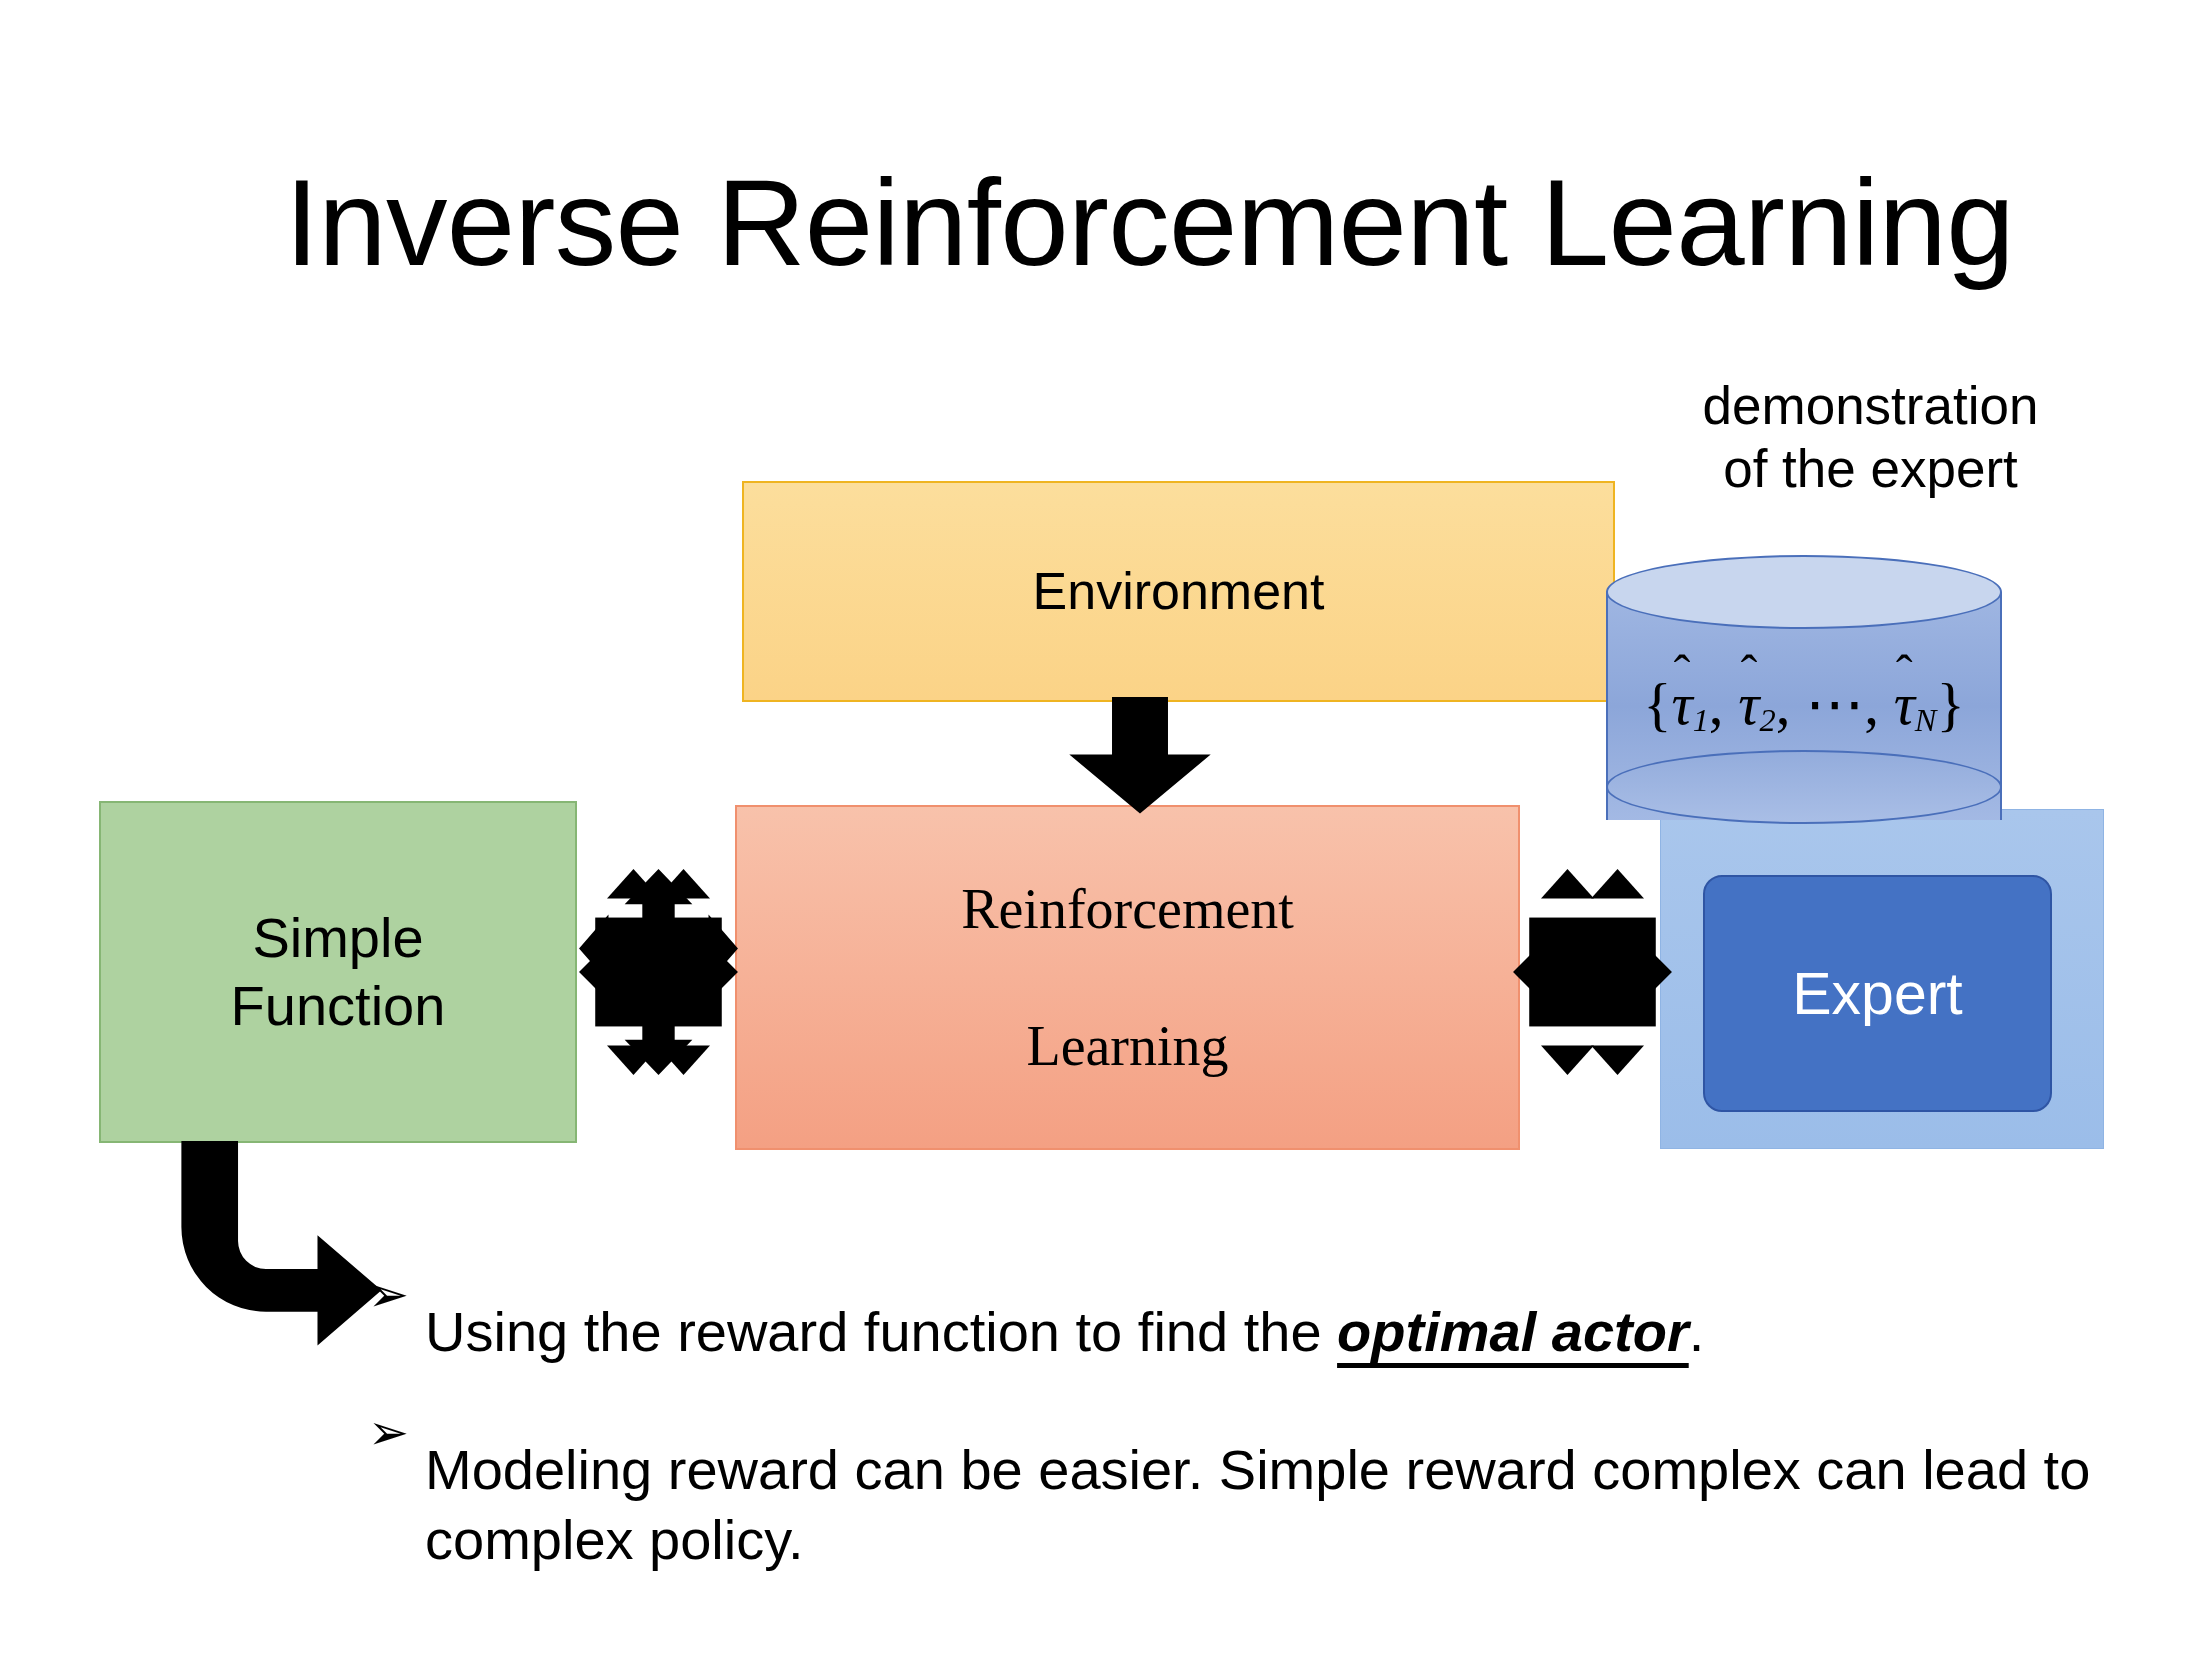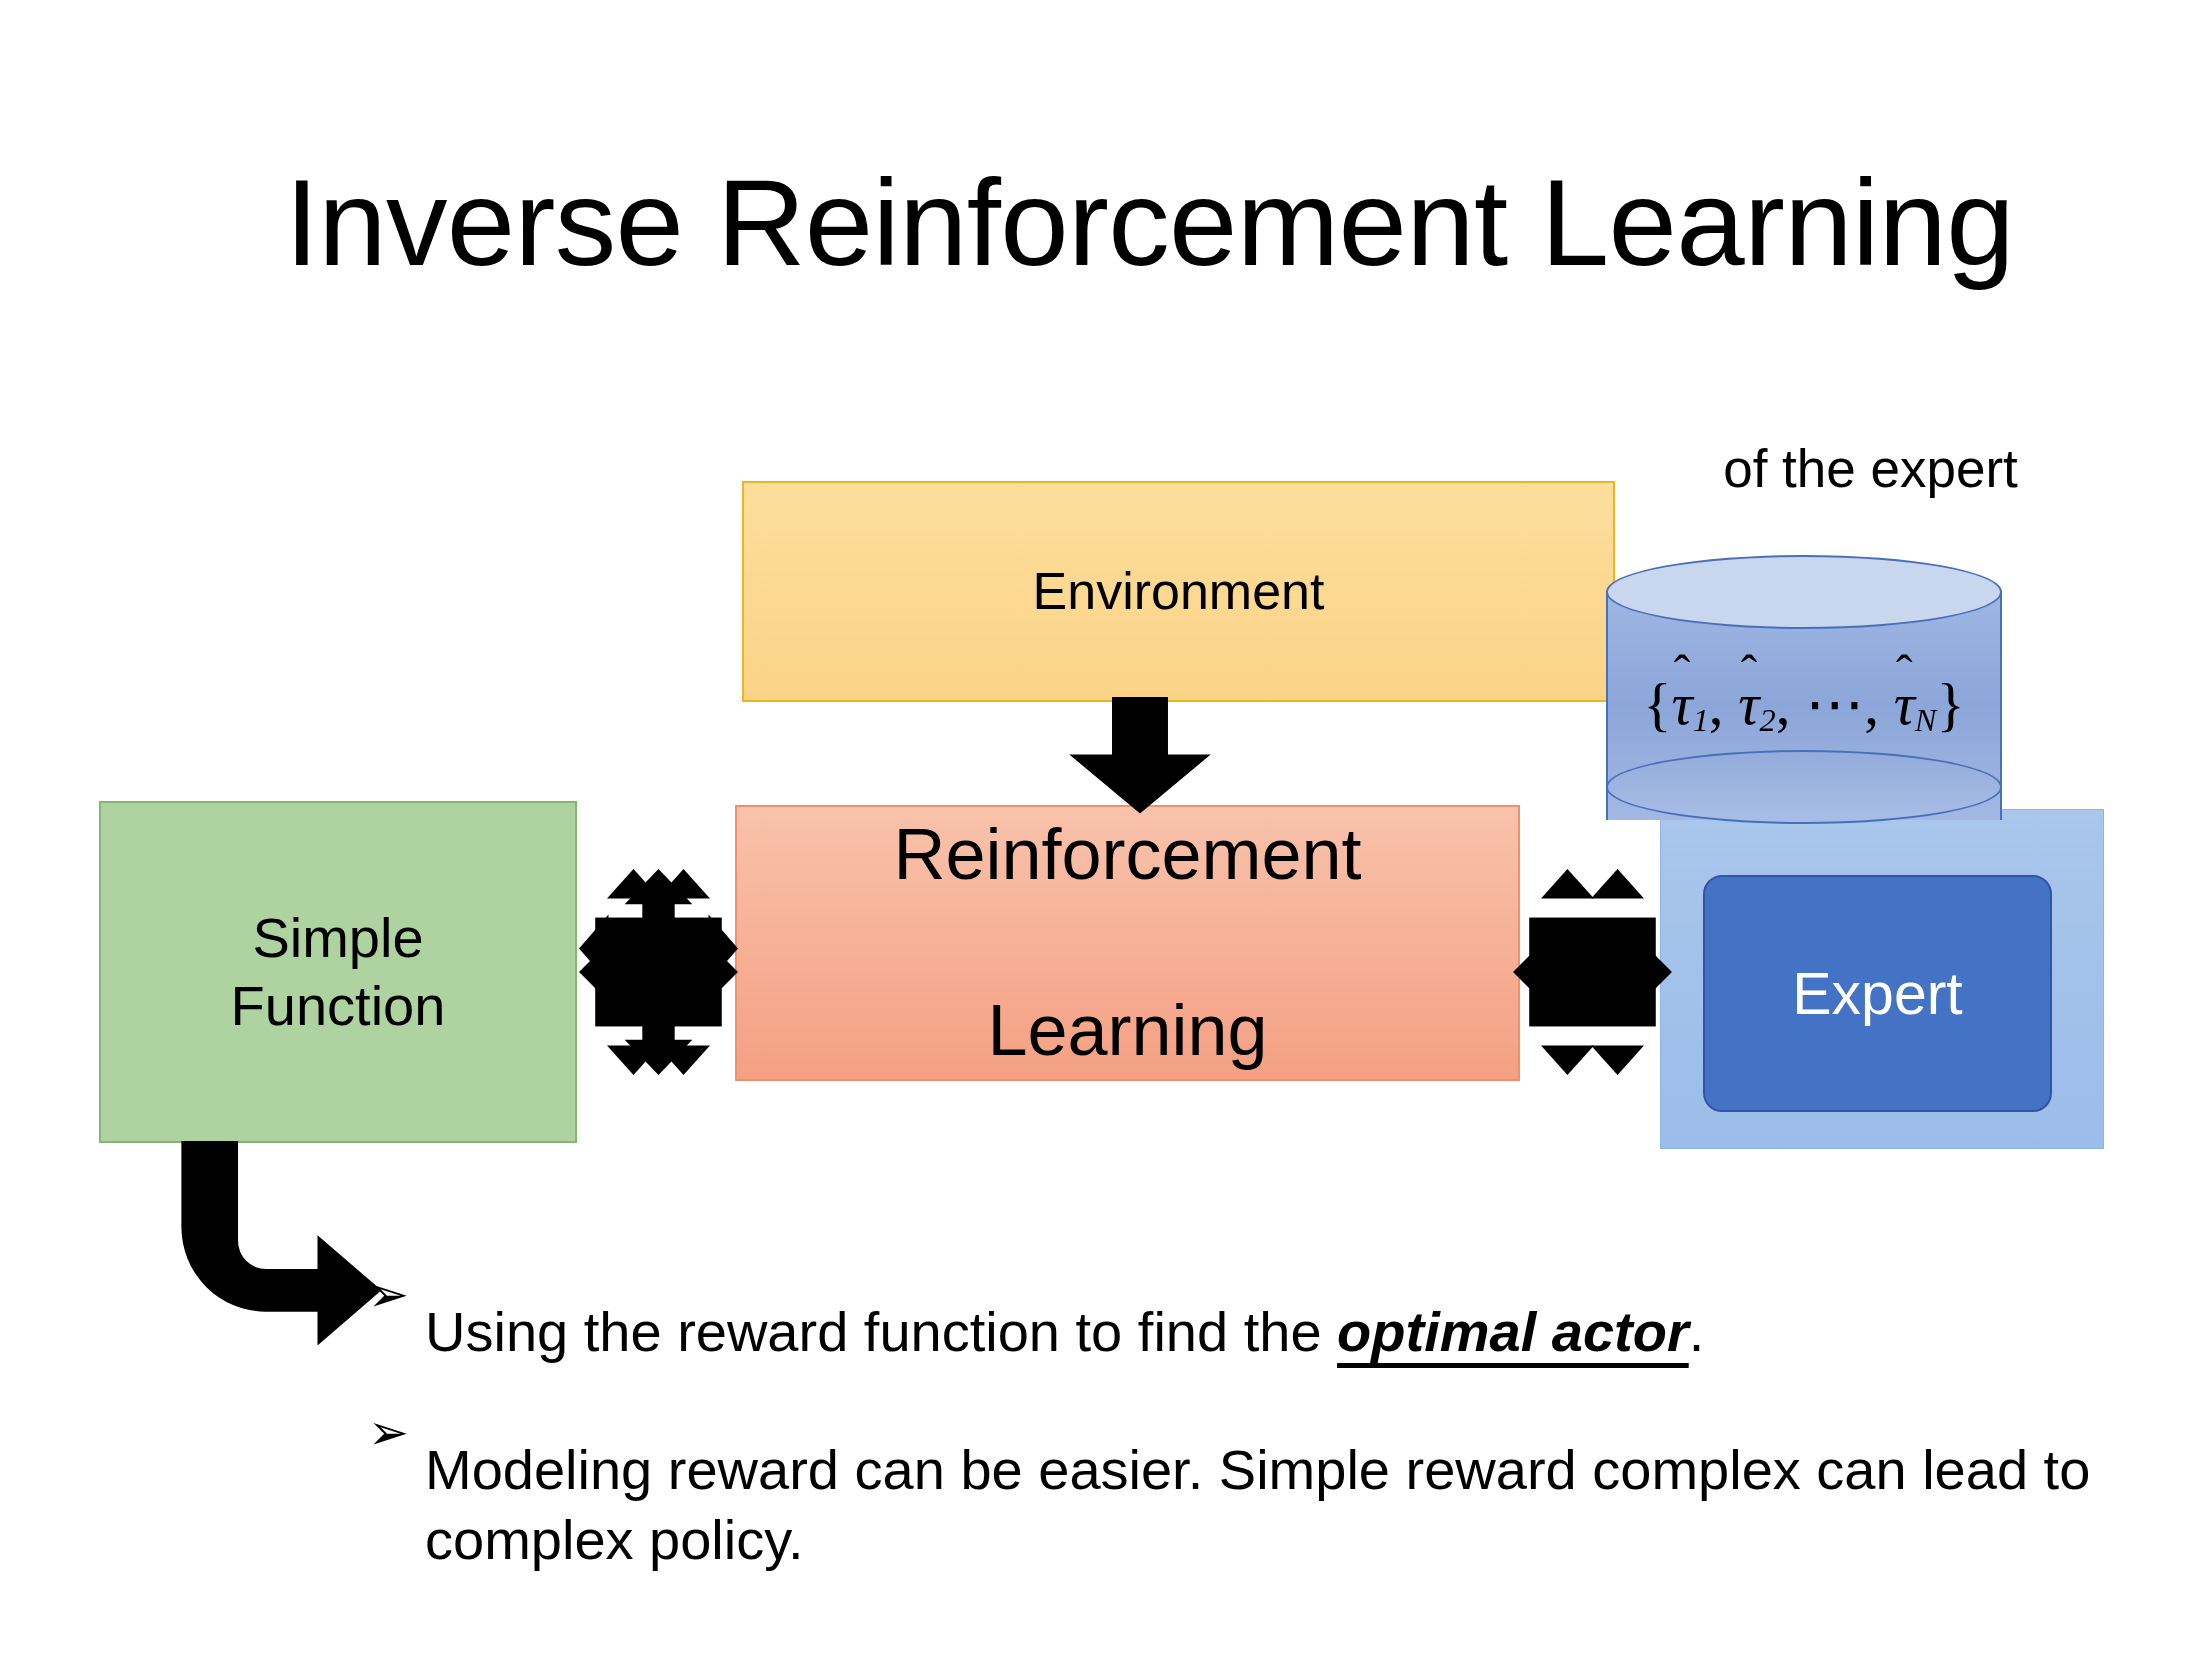--- a/index.html
+++ b/index.html
@@ -45,24 +45,25 @@
   }
 
   .reward-box{
     left:99px; top:801px; width:478px; height:342px;
     background:#AED2A0;
     border:2.2px solid #86B674;
     font-size:56px;
   }
 
   .rl-box{
-    left:735px; top:805px; width:785px; height:276px;
+    left:735px; top:805px; width:785px; height:345px;
     background:linear-gradient(180deg,#F8C2AB 0%,#F4A083 100%);
     border:2.2px solid #F0906E;
-    font-size:72px;
+    font-size:56px;
+    font-family:Liberation Serif, serif;
   }
 
   
   .demo-label{
     position:absolute;
     left:1628px; top:375px; width:485px;
     text-align:center;
     font-size:53px;
     line-height:1.18;
     color:#000;
@@ -182,21 +183,21 @@
   </div>
 
   <div class="box rl-box">
     <span>
       <span>Reinforcement</span><br><br>
       <span>Learning</span>
     </span>
   </div>
 
   <div class="demo-label">
-    <br>
+    <span>demonstration</span><br>
     <span>of the expert</span>
   </div>
 
   <div class="expert-backdrop"></div>
 
   <div class="expert-btn">
     <span>Expert</span>
   </div>
 
   <div class="cyl">

